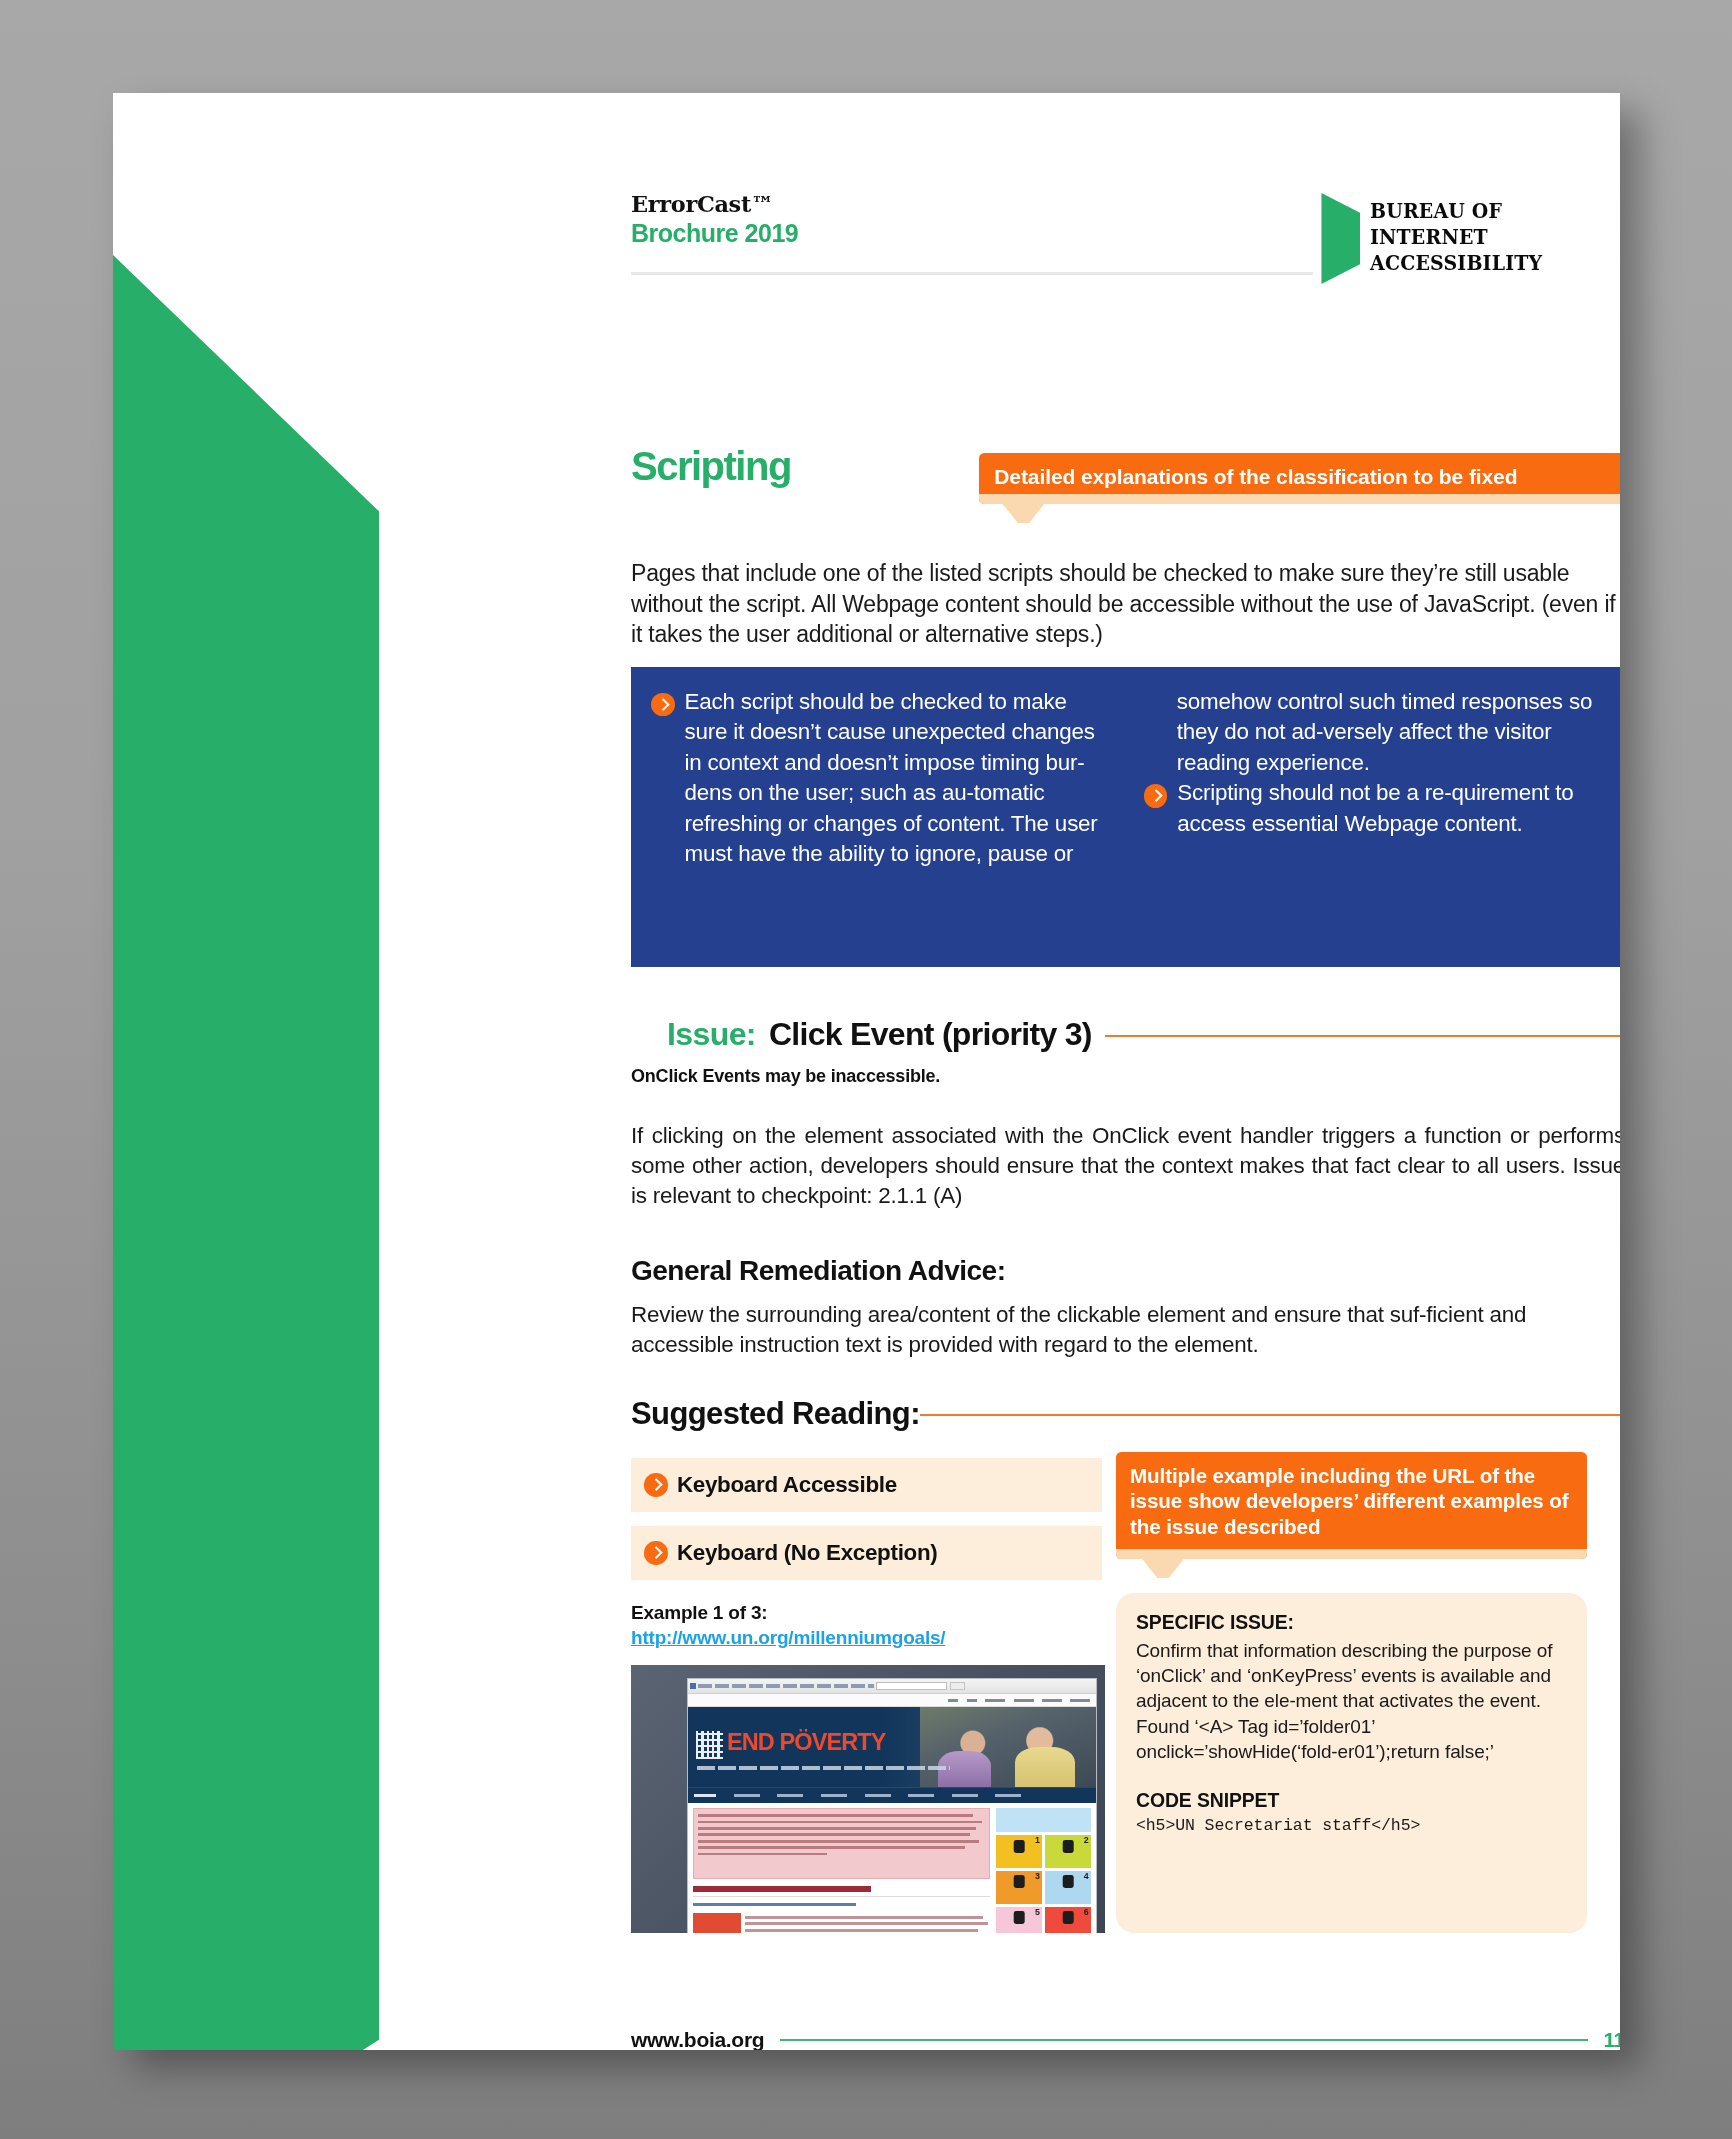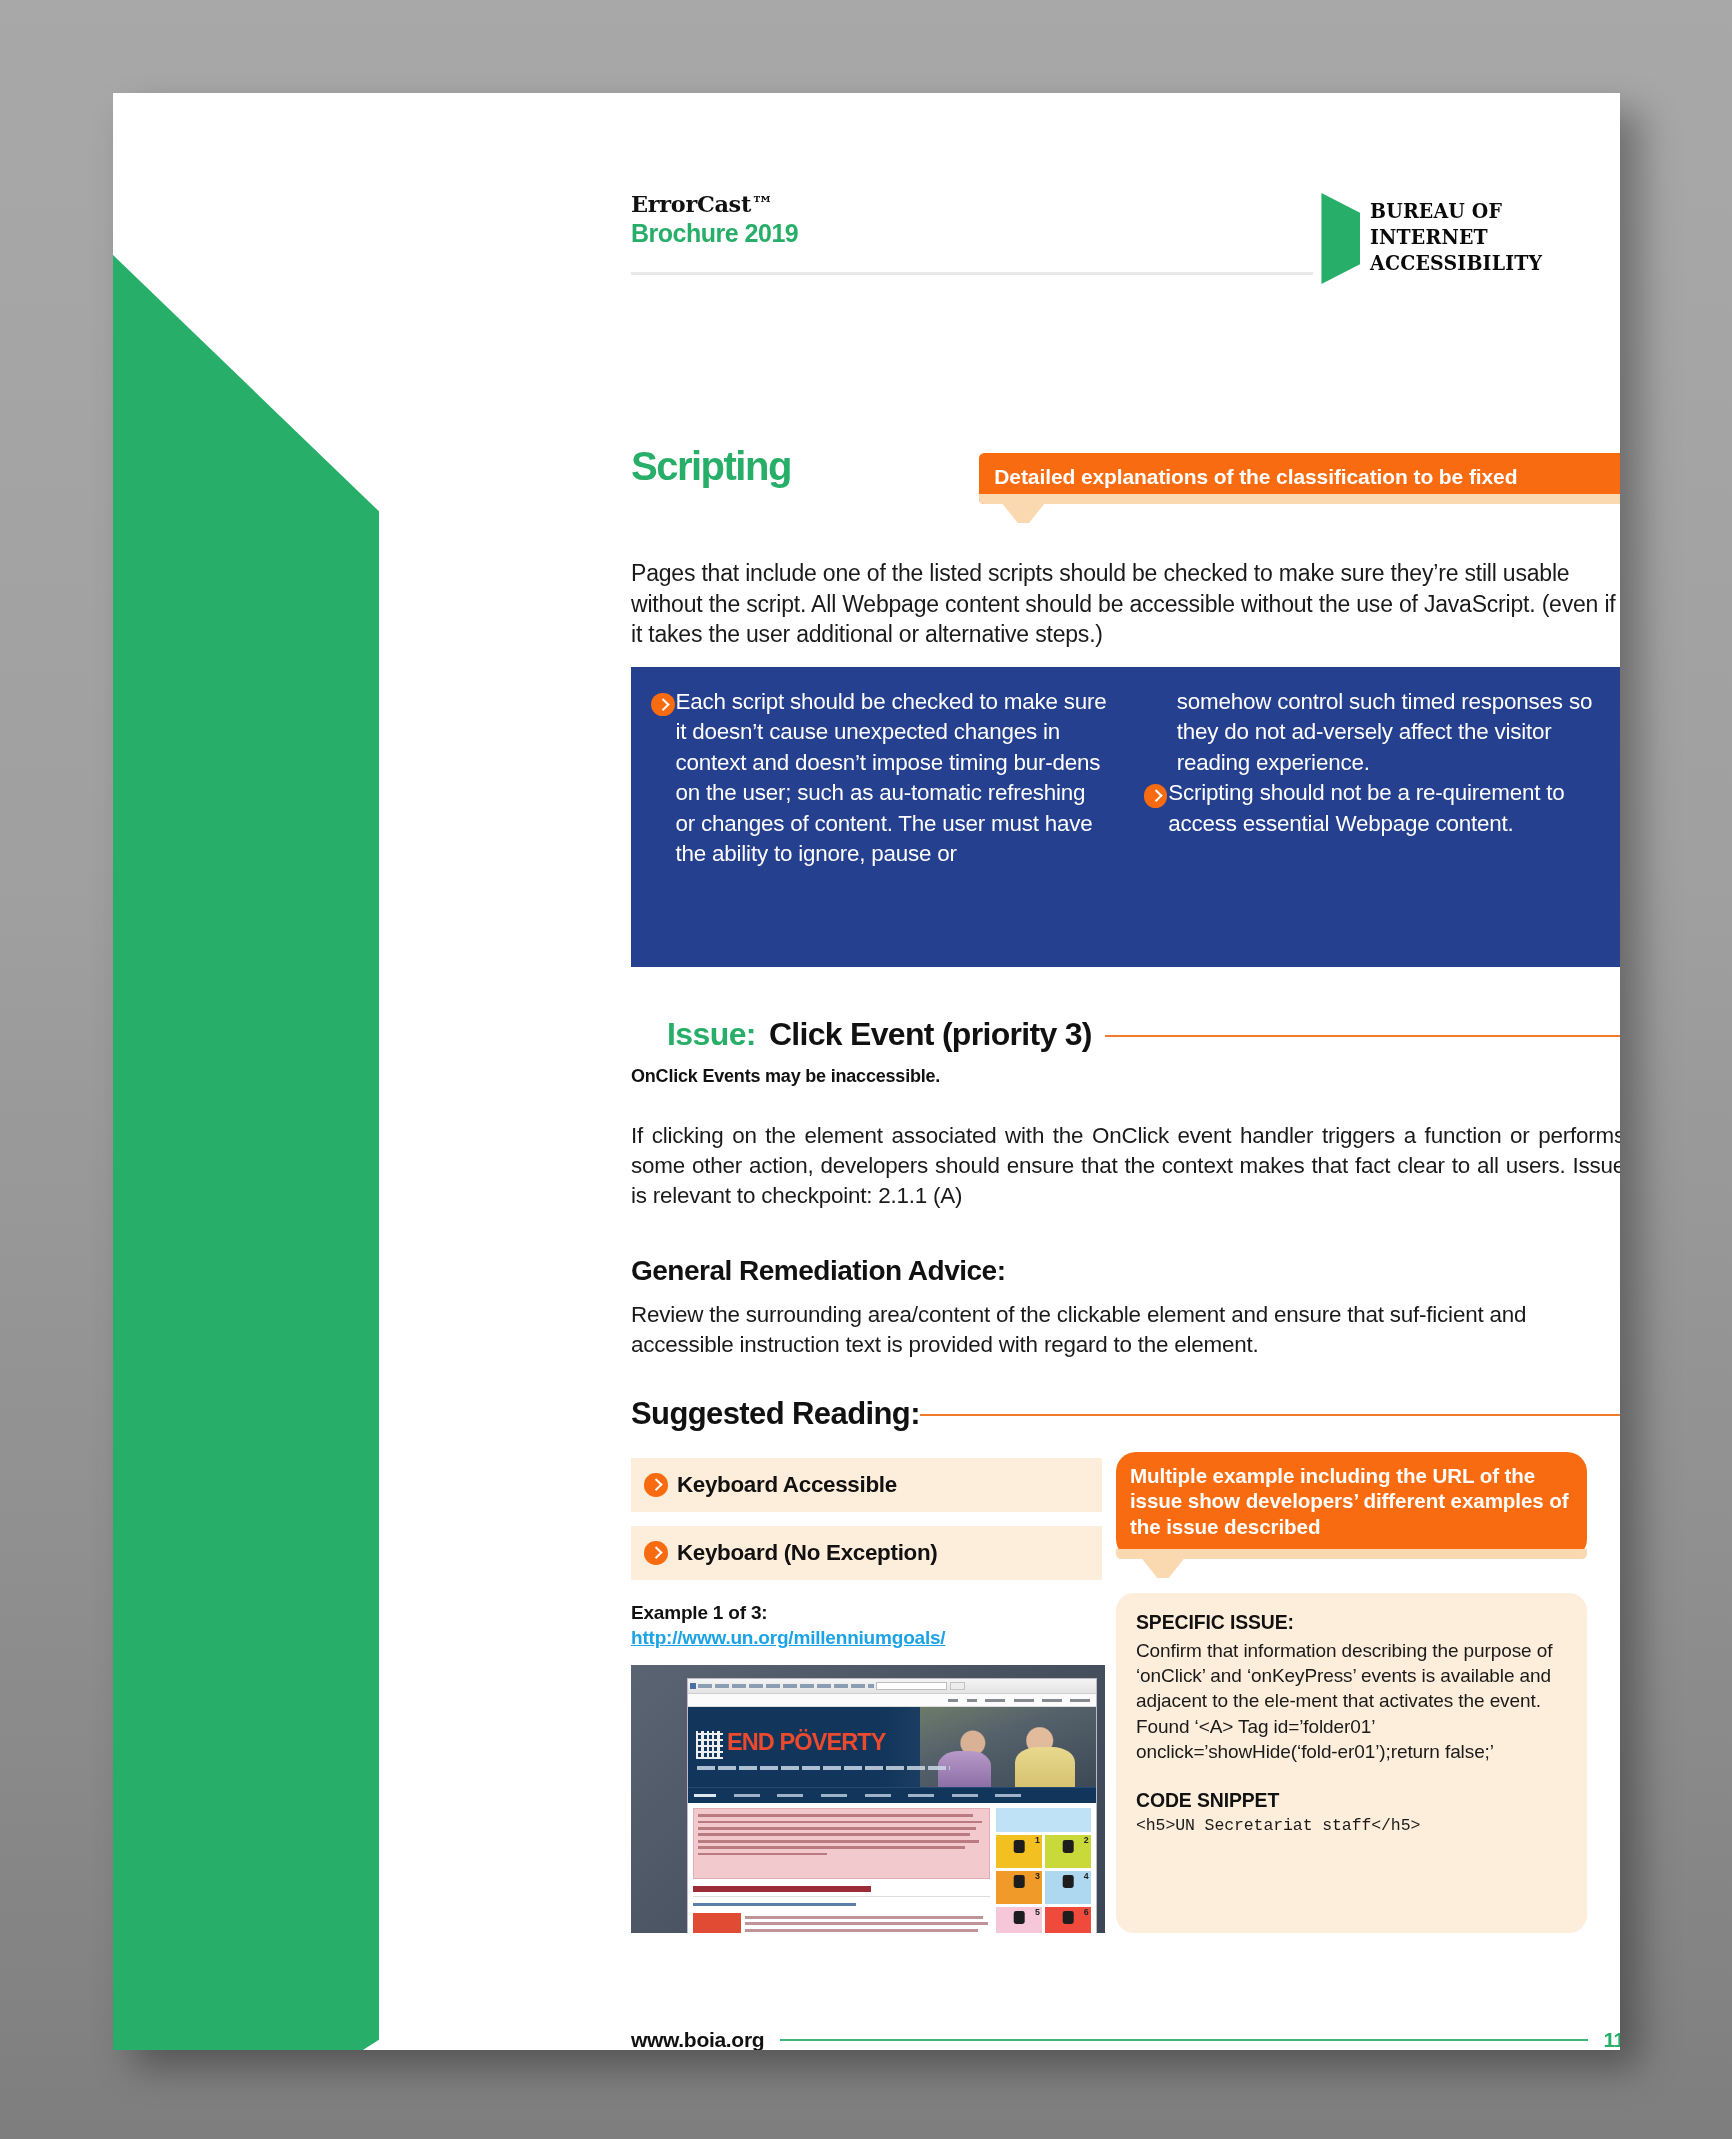--- a/index.html
+++ b/index.html
@@ -201,21 +201,21 @@
     background: #25408f;
     display: flex;
     padding: 20px 22.4px 0 20px;
     gap: 34px;
     overflow: hidden;
   }
   .blue-col { width: 50%; }
   .bullet-row {
     display: flex;
     align-items: flex-start;
-    gap: 1px;
+    gap: 10px;
   }
   .chev-dot {
     flex: 0 0 auto;
     width: 23.5px;
     height: 23.5px;
     border-radius: 50%;
     background: #f96b10;
     margin-top: 5.9px;
     position: relative;
   }
@@ -368,21 +368,20 @@
     border-top: 2.4px solid #fff;
     transform: rotate(45deg);
   }
 
   
   #callout-examples {
     left: 597px;
     top: 1359px;
     width: 471px;
     height: 107px;
-    border-radius: 20px;
   }
   #callout-examples .callout-body {
     padding: 10.6px 14px 13px 14px;
     font-size: 20.6px;
     line-height: 1.25;
   }
   #callout-examples .callout-tail { left: 25px; }
 
   
   .example-label {

